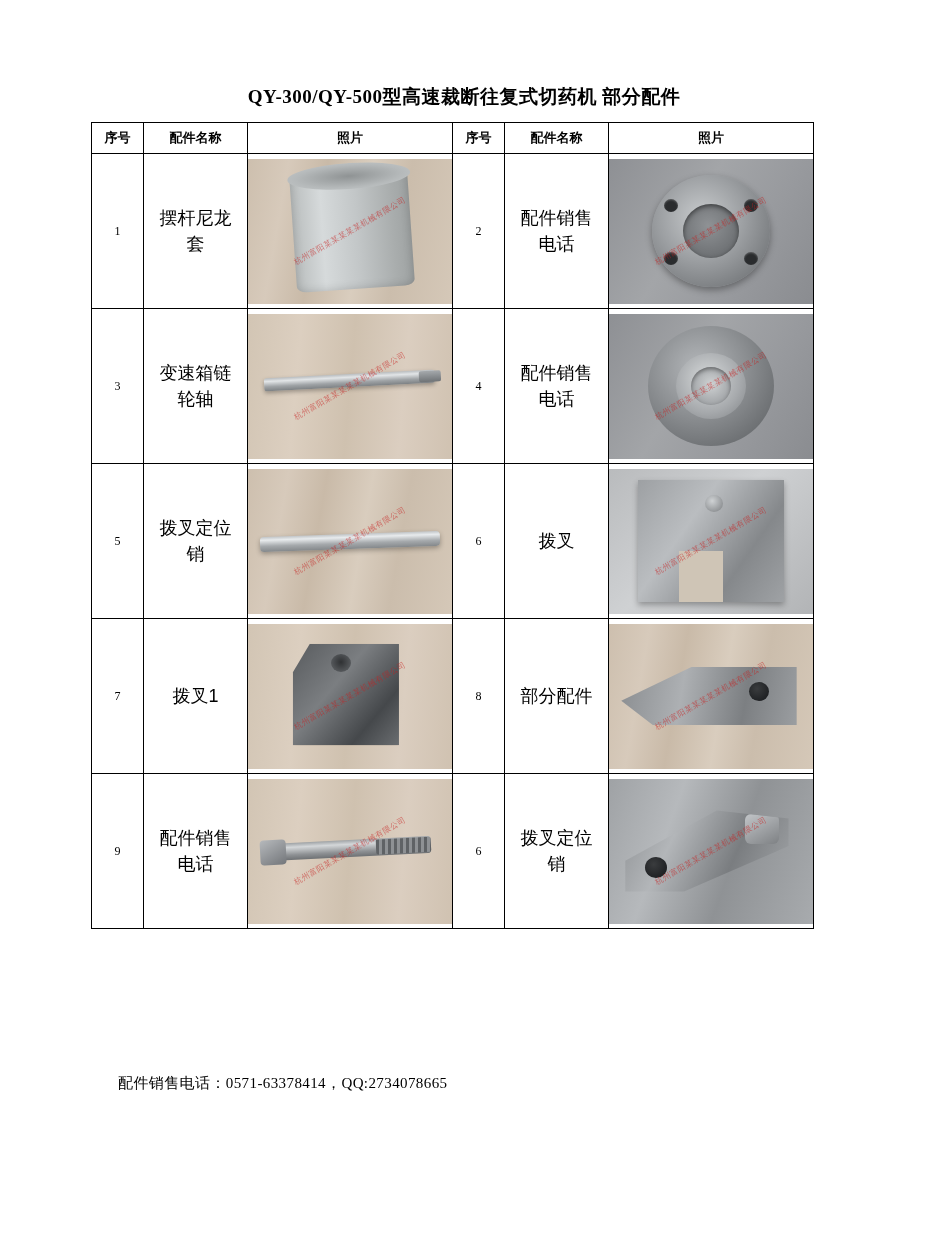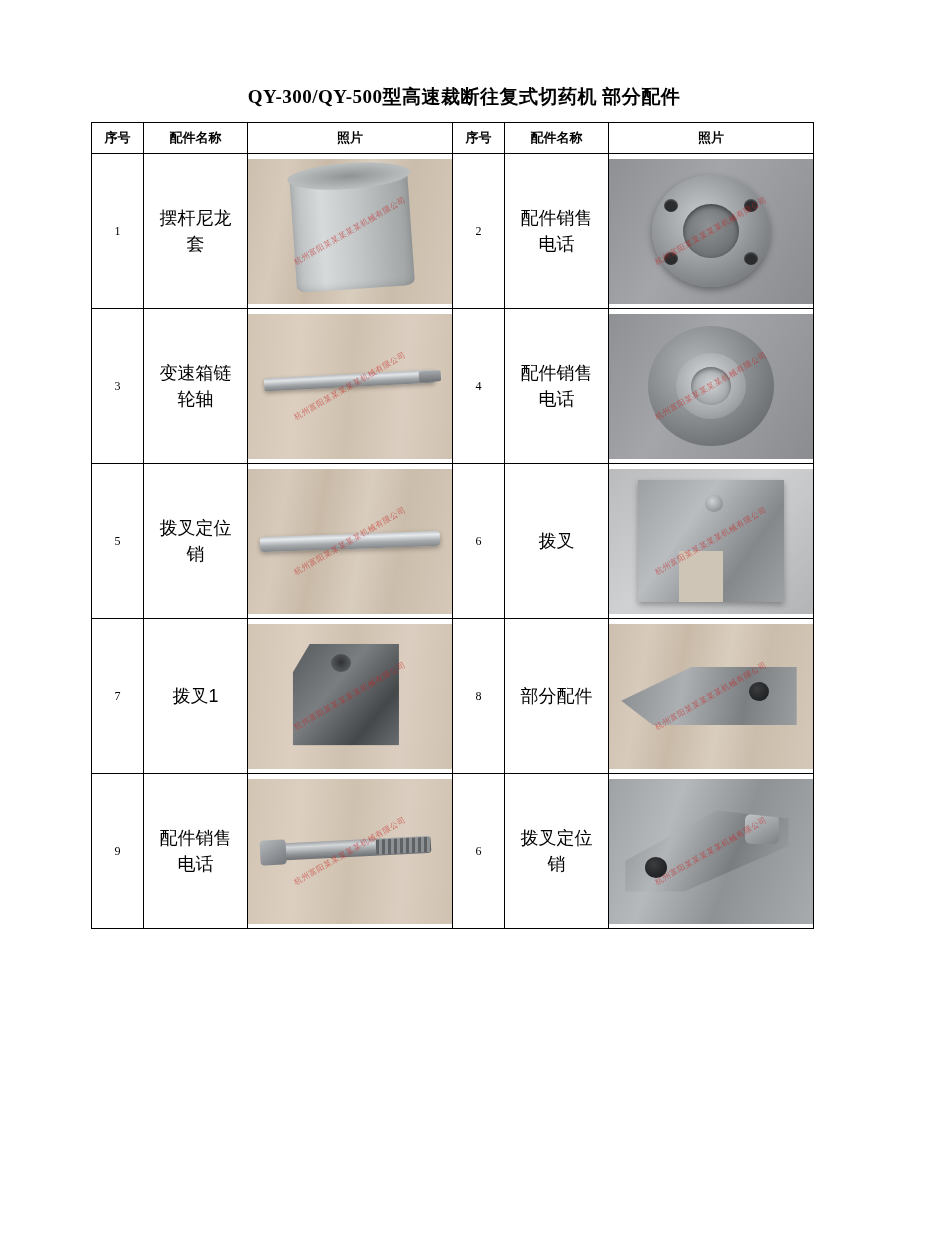--- a/index.html
+++ b/index.html
@@ -520,14 +520,15 @@
               <span class="boss"></span>
             </span>
             <span class="wm">杭州富阳某某某某某机械有限公司</span>
           </span>
         </td>
       </tr>
 
     </tbody>
   </table>
 
+  <div class="footer-note">配件销售电话：0571-63378414，QQ:2734078665</div>
 
 </div>
 
 </body></html>

